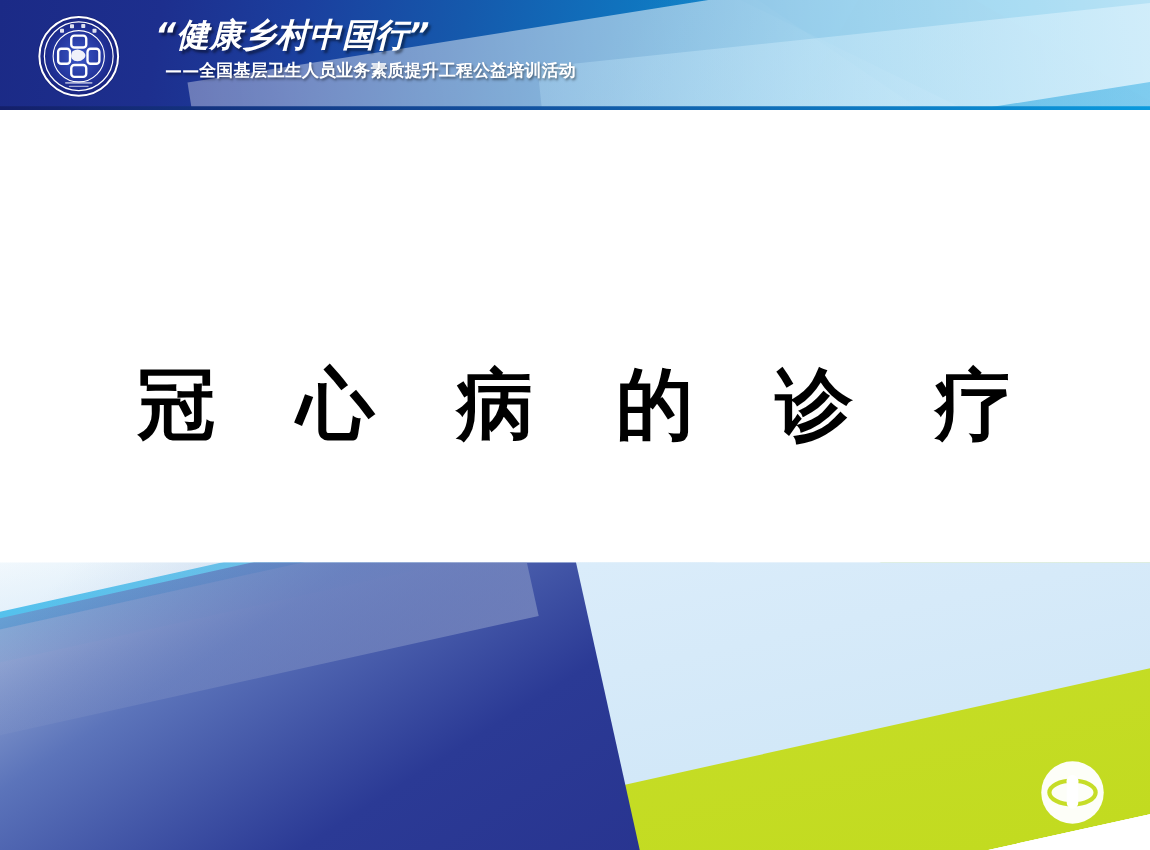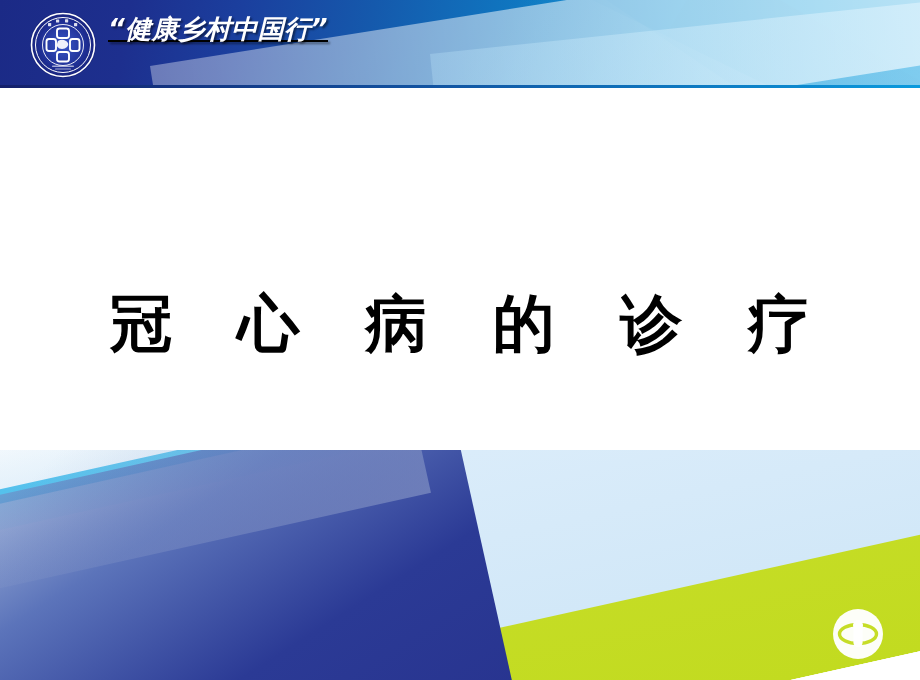--- a/index.html
+++ b/index.html
@@ -94,26 +94,25 @@
     top: 11px;
     width: 68px;
     height: 68px;
     z-index: 6;
   }
   .emblem svg { display: block; }
 
   
   .hdr-text {
     position: absolute;
-    left: 108px;
+    left: 124px;
     top: 16px;
     z-index: 7;
     line-height: 1;
     white-space: nowrap;
-    text-decoration: underline;
   }
   .hdr-title {
     font-size: 26px;
     font-weight: bold;
     font-style: italic;
     color: #ffffff;
     letter-spacing: 0.5px;
     text-shadow: 2px 2px 2px rgba(0,0,0,0.45);
     display: block;
   }
@@ -298,20 +297,21 @@
       </g>
       <g fill="#ffffff" opacity="0.6">
         <rect x="23" y="54.5" width="22" height="1.4" rx="0.7"></rect>
         <rect x="26" y="57.5" width="16" height="1.1" rx="0.55"></rect>
       </g>
     </svg>
   </div>
 
   <div class="hdr-text">
     <span class="hdr-title">“健康乡村中国行”</span>
+    <span class="hdr-subtitle">——全国基层卫生人员业务素质提升工程公益培训活动</span>
   </div>
 
   <div class="body-area">
     <div class="slide-title">冠 心 病 的 诊 疗</div>
   </div>
 
   <div class="footer-deco">
     <div class="deco deco-sheen2"></div>
     <div class="deco deco-sheen"></div>
     <div class="deco deco-green"></div>

